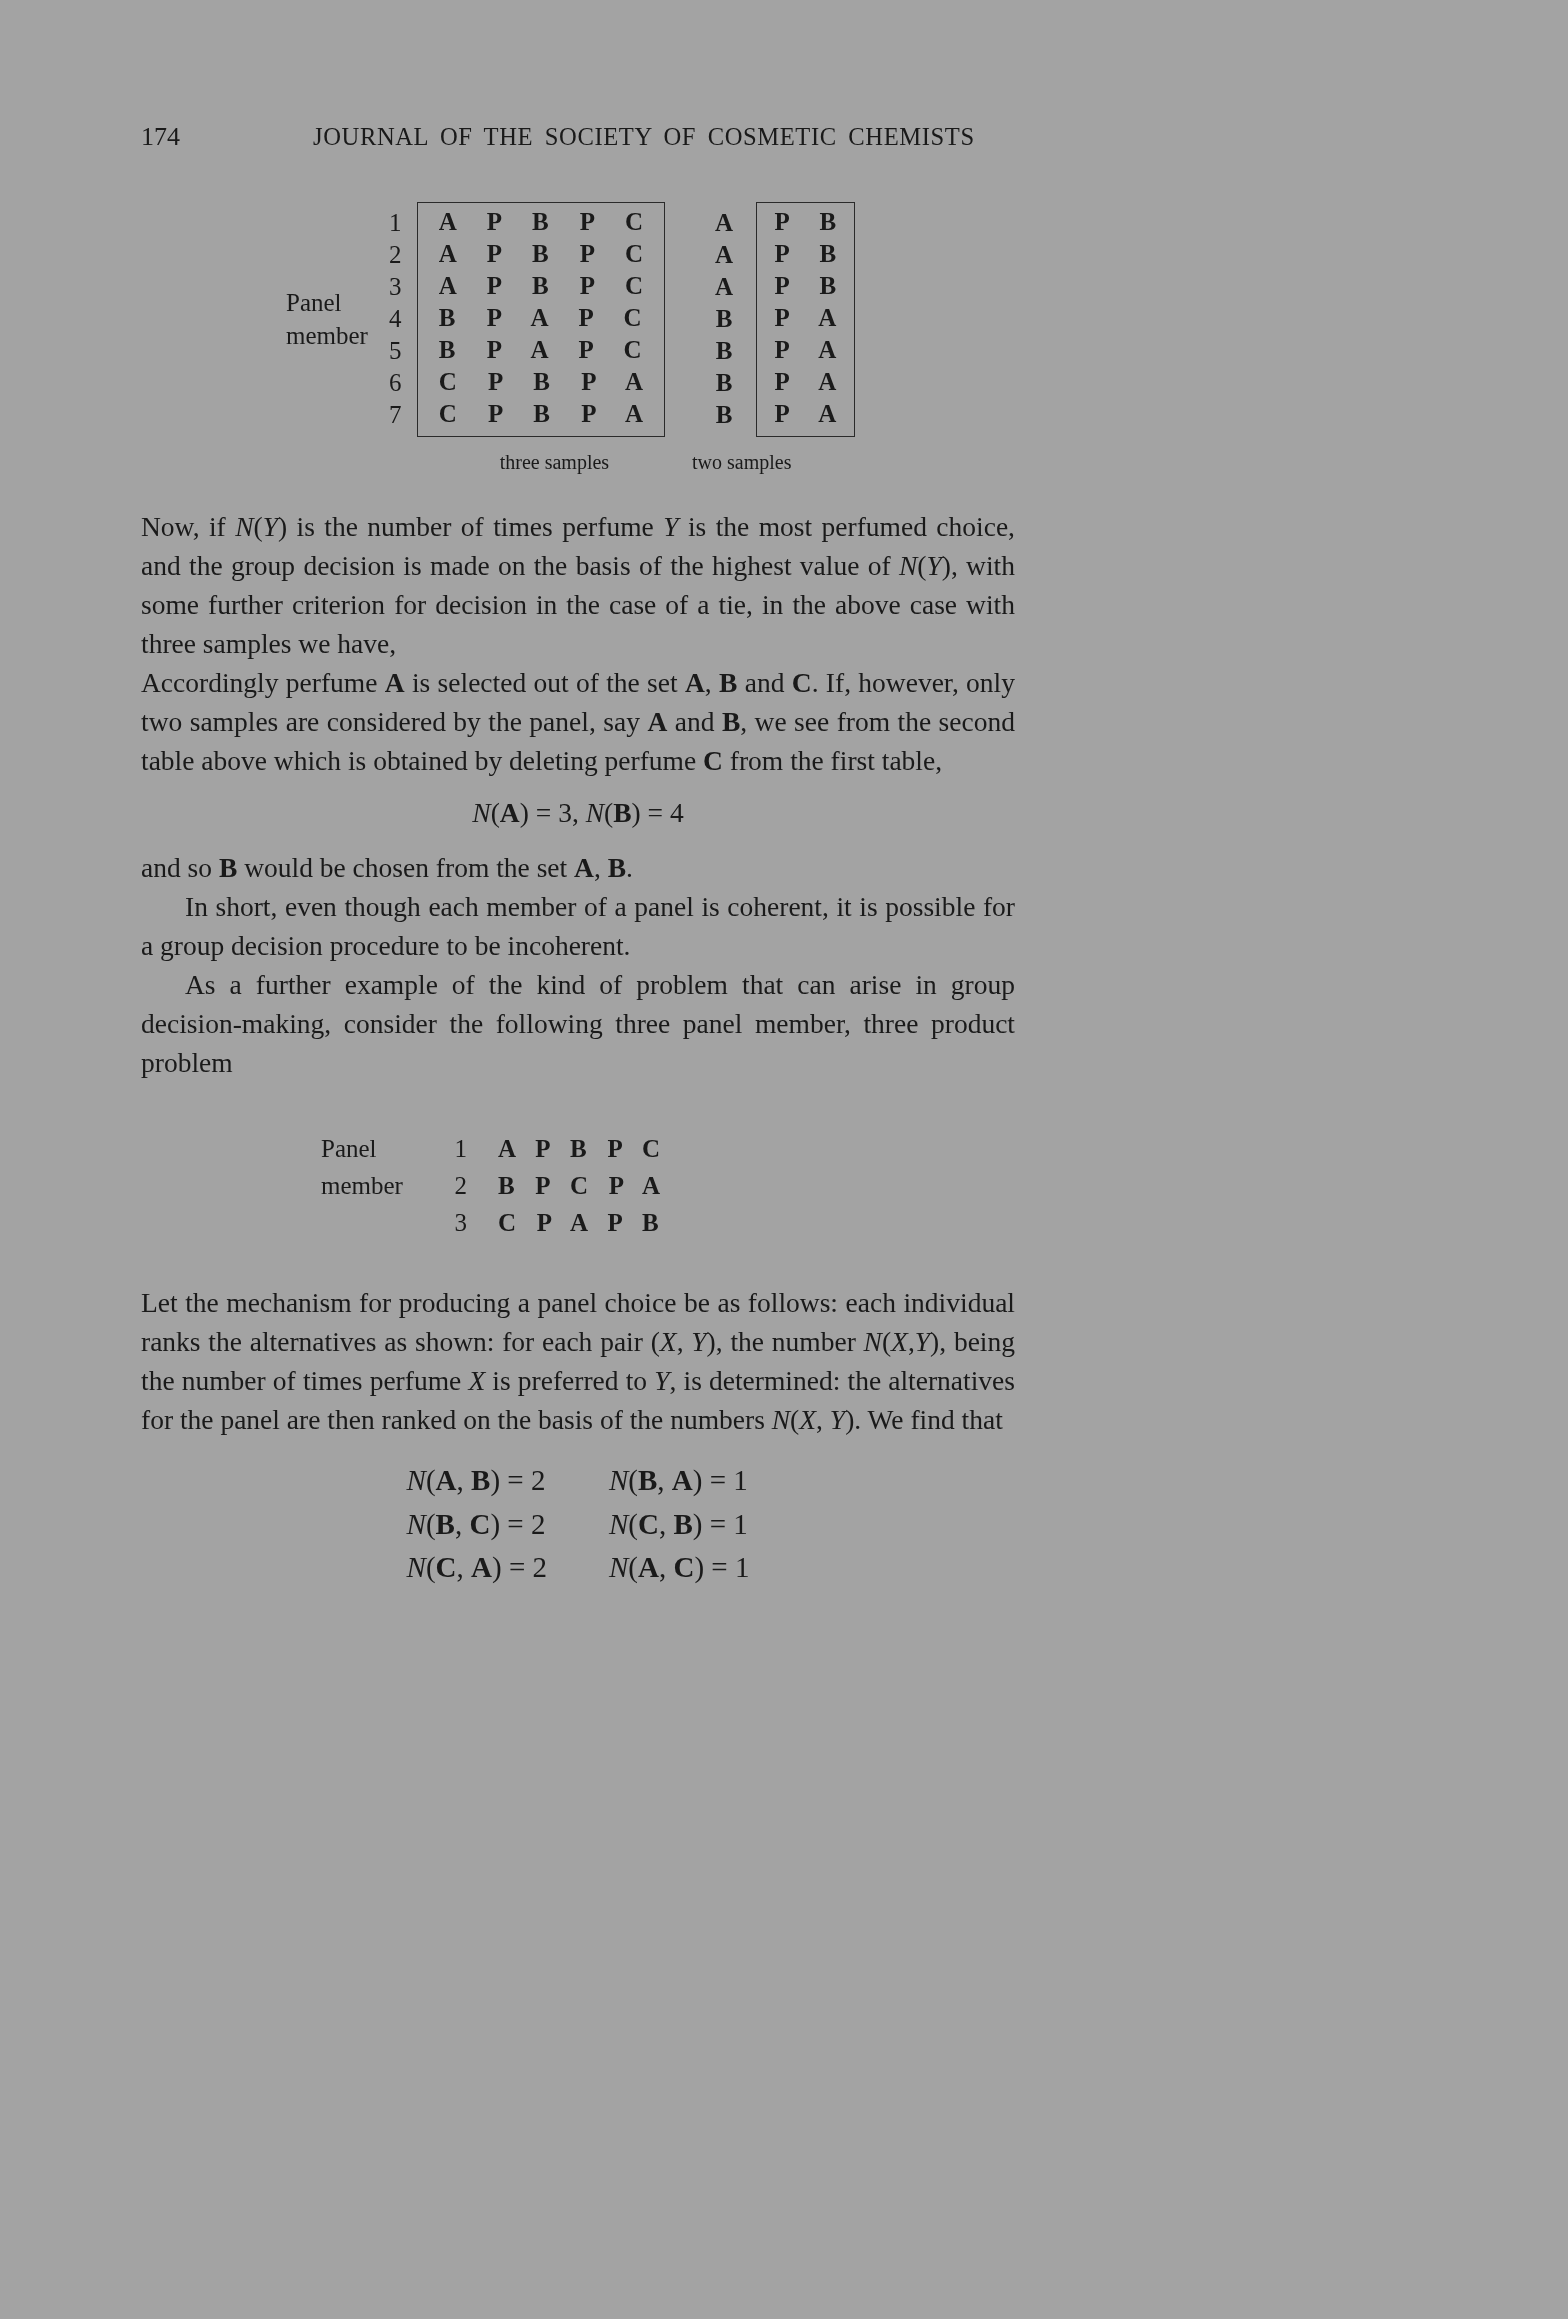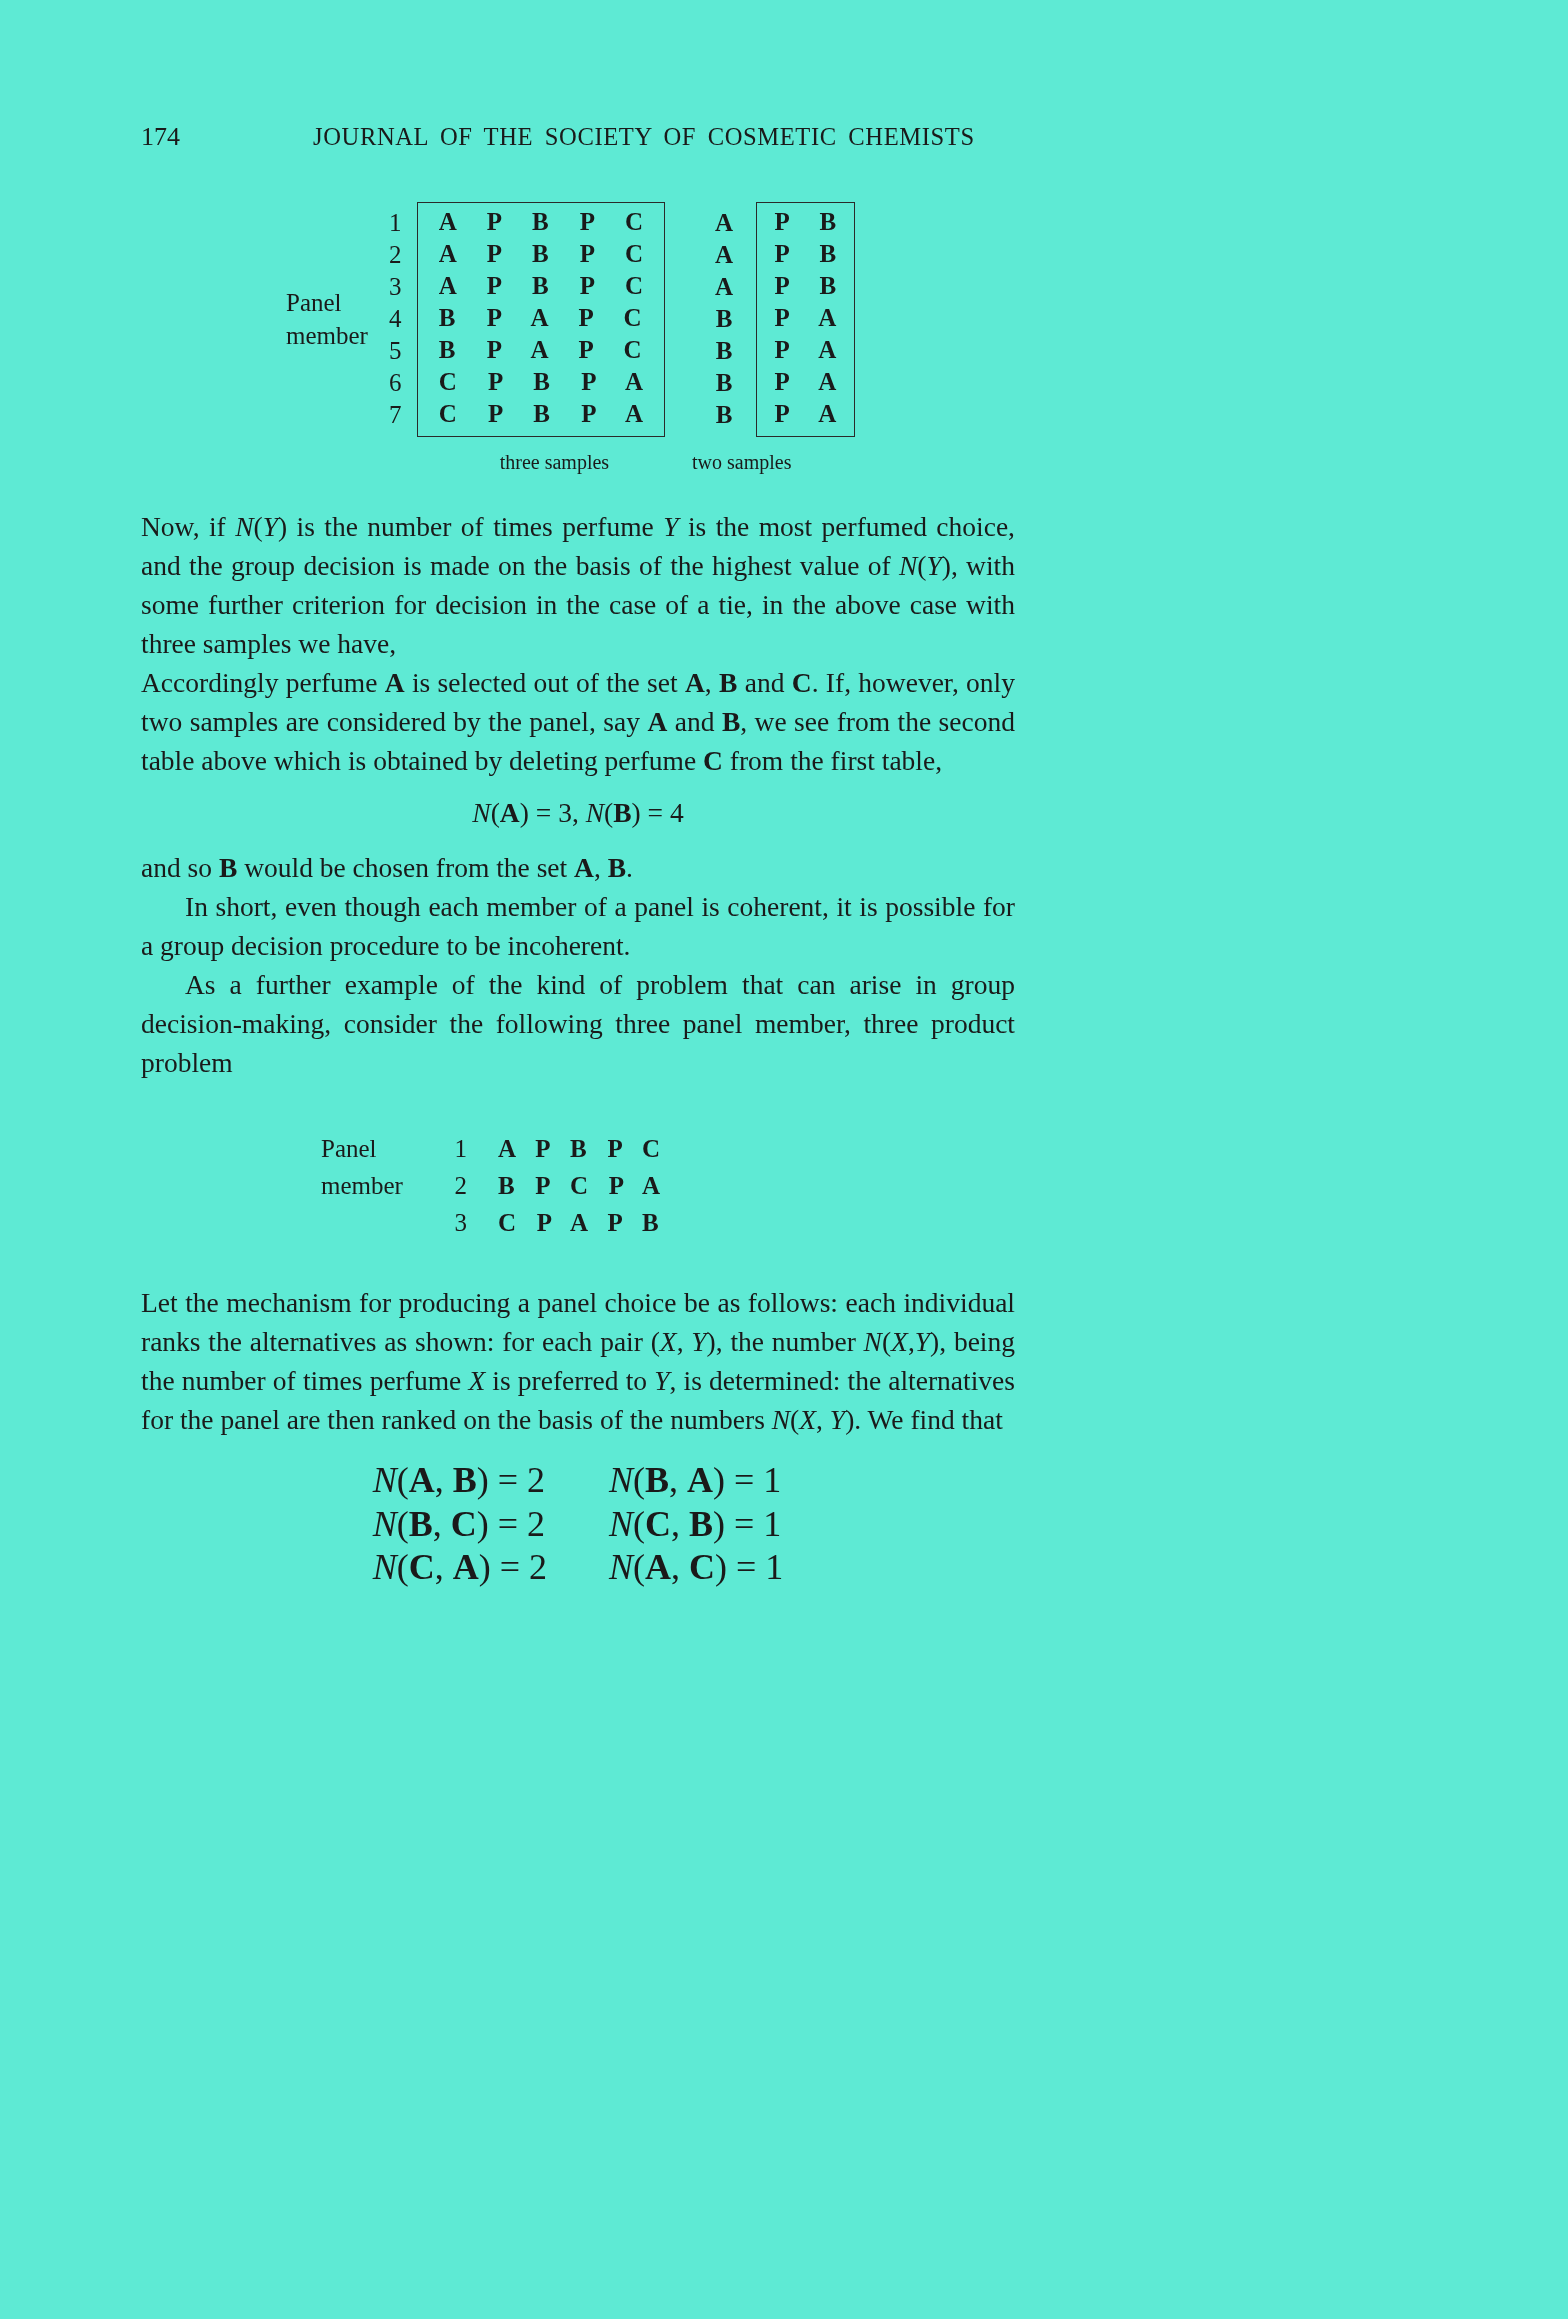--- a/index.html
+++ b/index.html
@@ -1,20 +1,20 @@
 <!DOCTYPE html>
 <html><head>
 <meta charset="utf-8">
 <style>
   * { margin:0; padding:0; box-sizing:border-box; }
   html,body { background:#ffffff; }
   .page {
     position:relative;
     width:1569px; height:2319px;
-    background:#5eead4;
+    background:#a3a3a3;
     color:#1a1a1a;
     font-family:"Liberation Serif","DejaVu Serif",serif;
     overflow:hidden;
   }
   .content {
     position:absolute;
     left:141px; top:122px;
     width:874px;
   }
 
@@ -68,21 +68,21 @@
   .t2row { display:flex; }
   .t2n { width:25px; text-align:right; margin-right:31px; }
   .t2seq { font-weight:bold; word-spacing:14.5px; }
 
   
   .eq3grid {
     display:grid;
     grid-template-columns:auto auto;
     column-gap:62px; row-gap:1.9px;
     justify-content:center;
-    font-size:36px; line-height:42px;
+    font-size:29px; line-height:42px;
     margin:19.3px 0 0;
   }
 </style>
 </head>
 <body>
 
 <div class="page">
   <div class="content">
 
     <div class="header">

